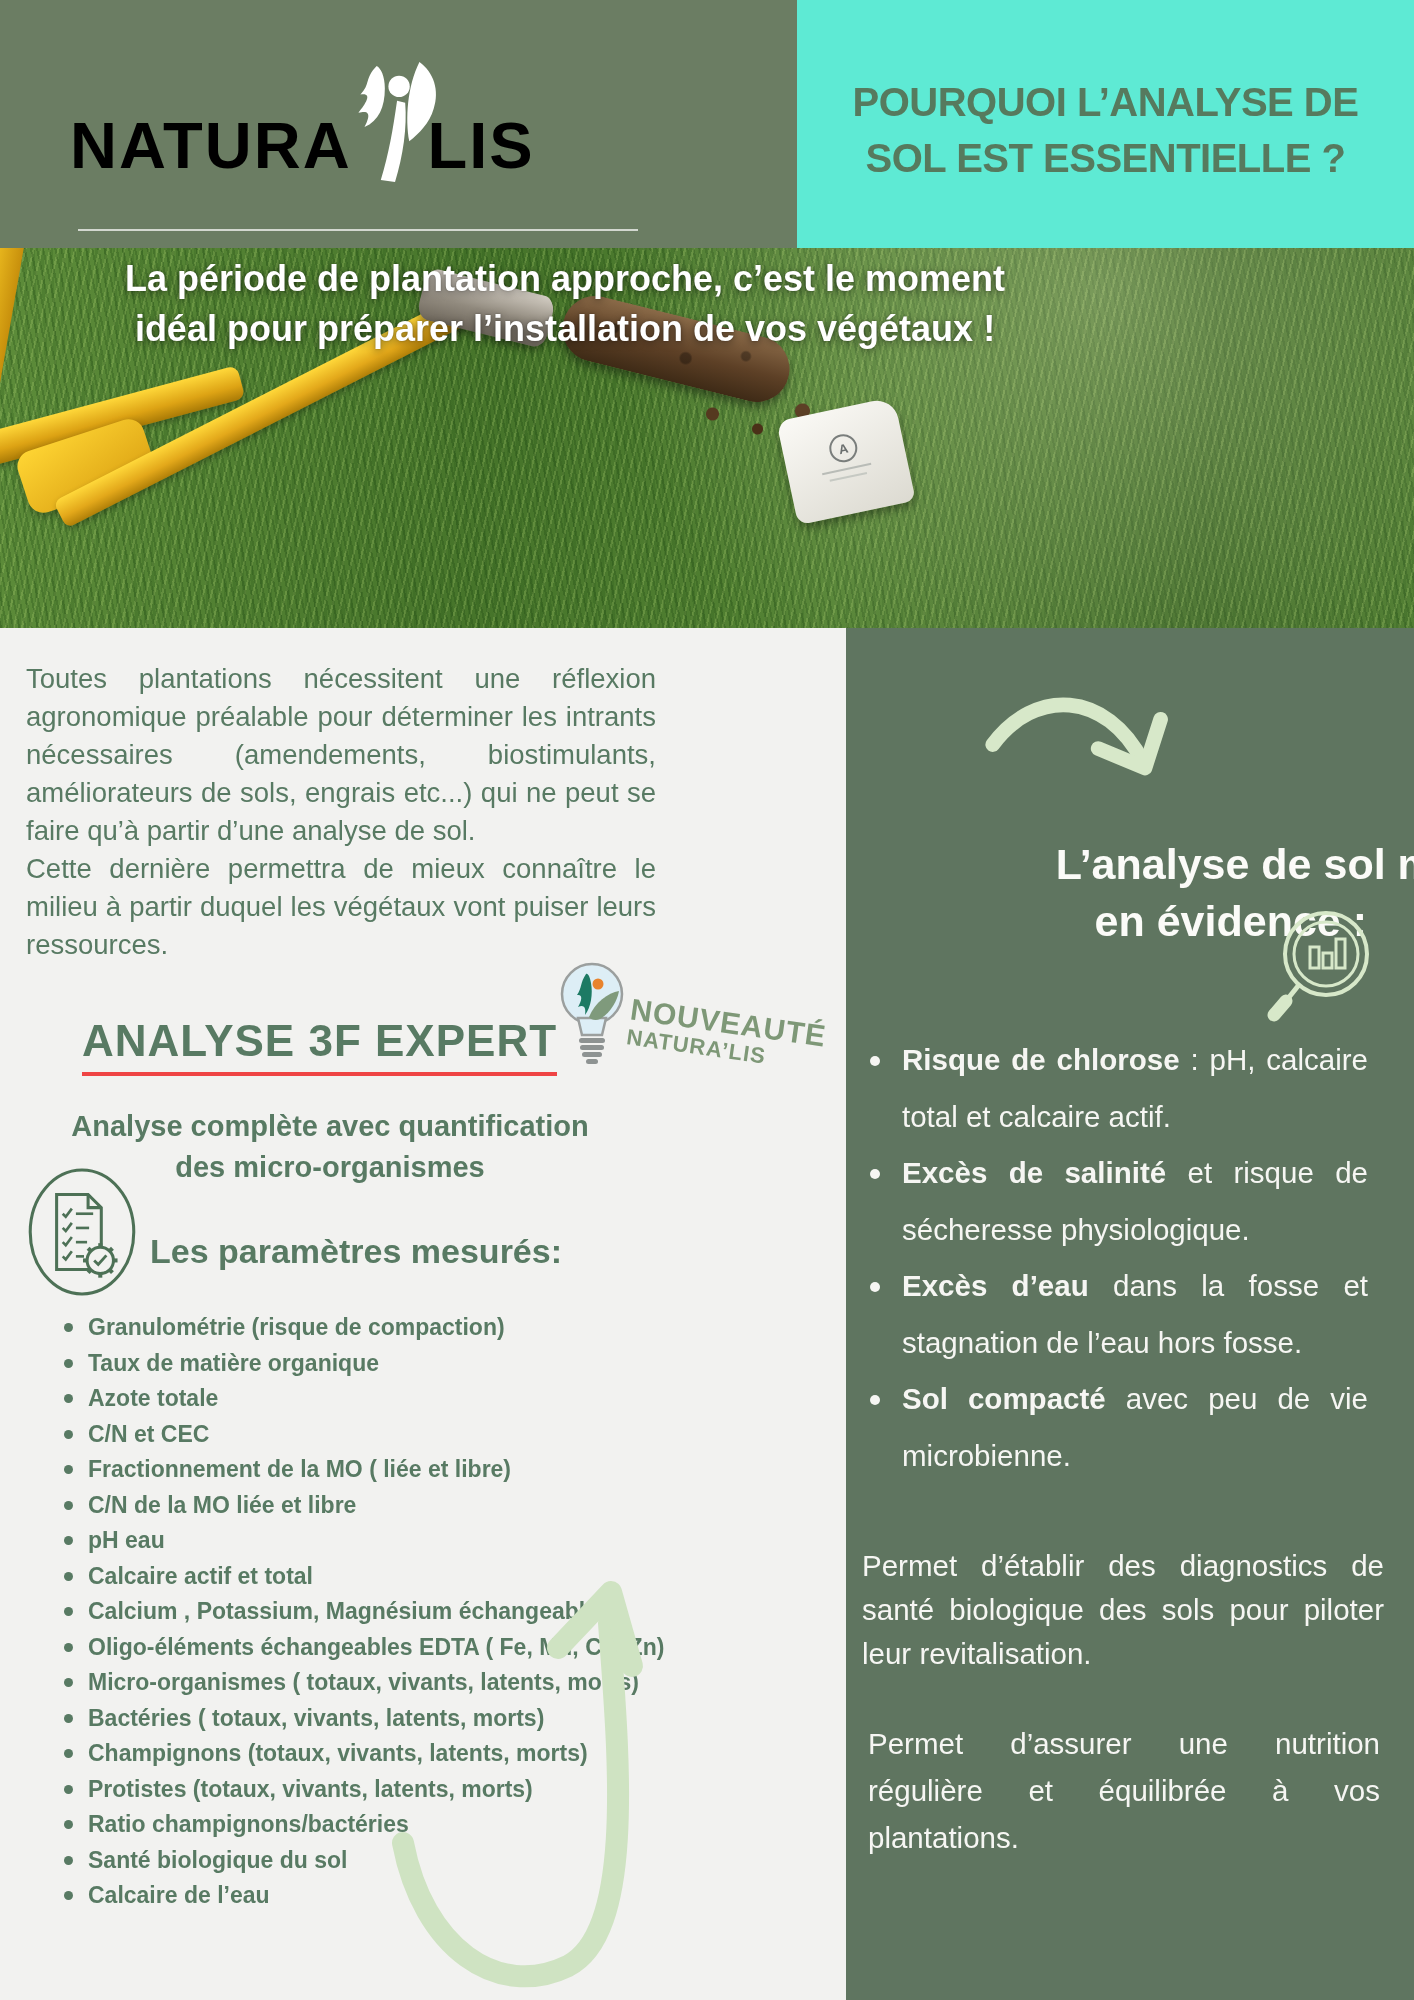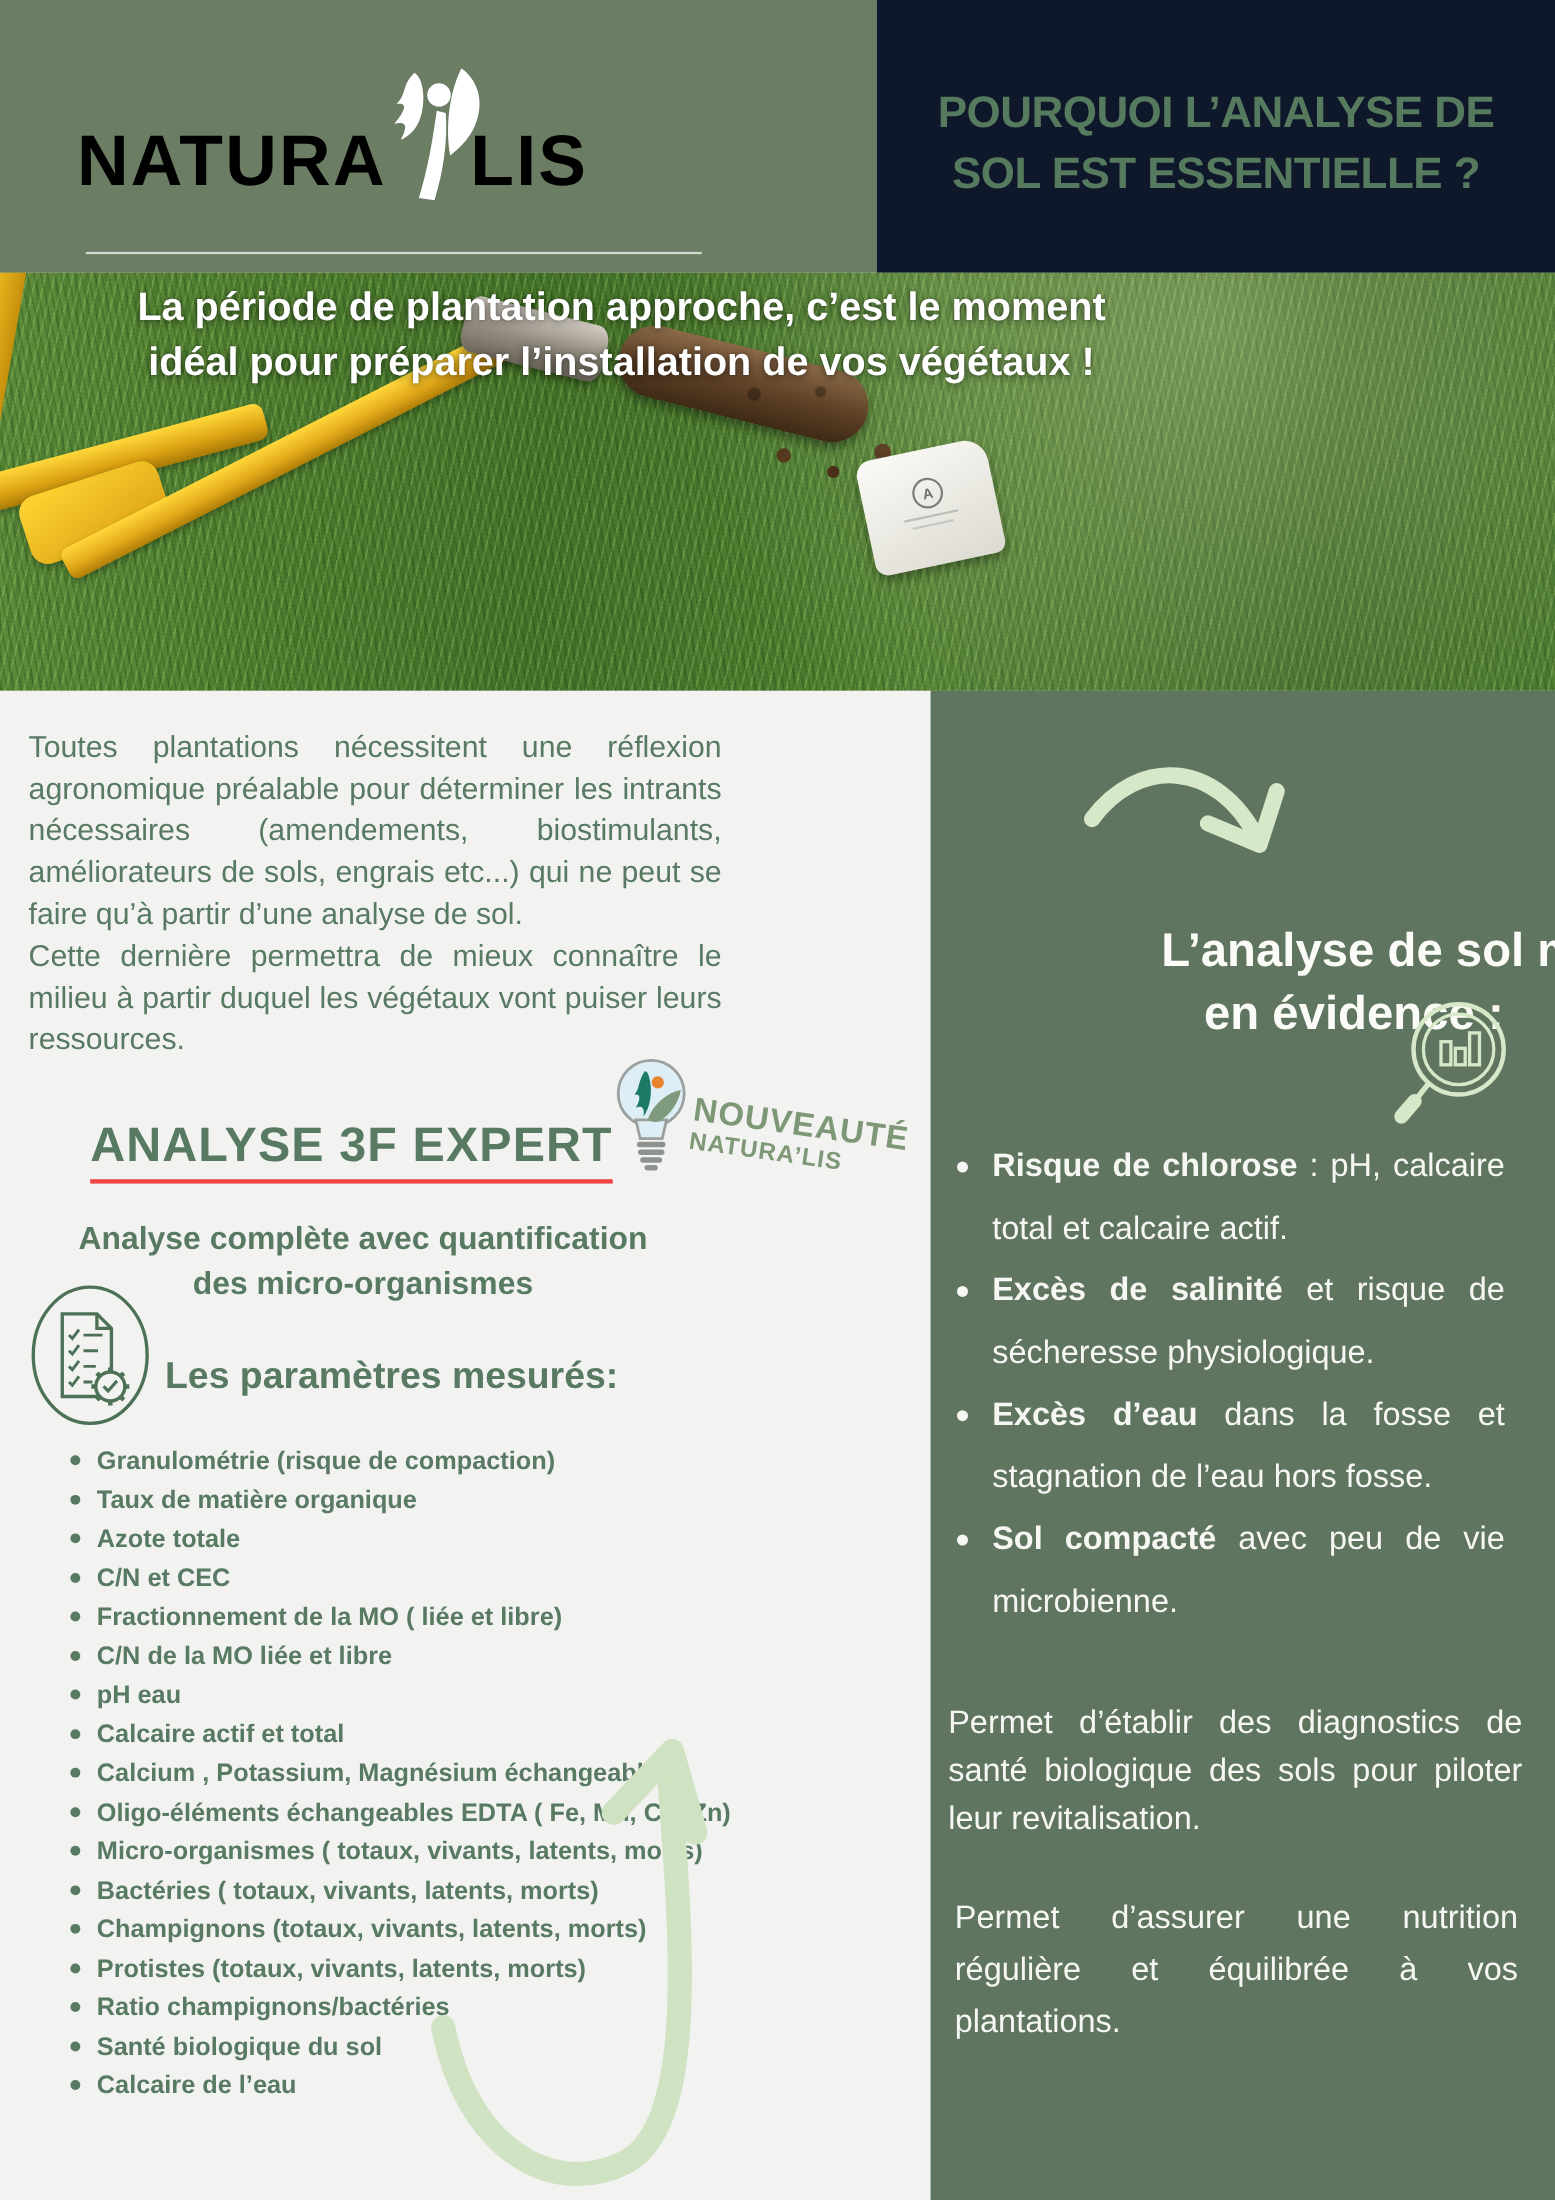--- a/index.html
+++ b/index.html
@@ -6,21 +6,21 @@
   .page{position:relative;width:1414px;height:2000px;margin:0 auto;background:#f2f2f0;
         font-family:"Liberation Sans",sans-serif;overflow:hidden;}
   .abs{position:absolute;}
 
   
   .hdr-green{left:0;top:0;width:797px;height:248px;background:#6b7d63;}
   .logo-row{left:70px;top:56px;height:126px;display:flex;align-items:flex-end;color:#000000;}
   .logo-txt{font-size:65px;font-weight:800;letter-spacing:2px;line-height:1;padding-bottom:4px;}
   .logo-ico{width:92px;height:120px;margin:0 -12px 0 -4px;}
   .logo-underline{left:78px;top:229px;width:560px;height:2px;background:rgba(255,255,255,.7);}
-  .hdr-white{left:797px;top:0;width:617px;height:248px;background:#0f172a;}
+  .hdr-white{left:797px;top:0;width:617px;height:248px;background:#5eead4;}
   .hdr-title{width:100%;padding-top:74px;text-align:center;color:#567a5e;
              font-size:40px;font-weight:800;line-height:56px;letter-spacing:-.5px;}
 
   
   .photo{left:0;top:248px;width:1414px;height:380px;overflow:hidden;
     background:
       radial-gradient(circle at 78% 12%, rgba(255,255,215,.28), transparent 42%),
       repeating-linear-gradient(78deg, rgba(18,58,10,.22) 0 2px, transparent 2px 6px),
       repeating-linear-gradient(104deg, rgba(198,228,130,.20) 0 2px, transparent 2px 8px),
       repeating-linear-gradient(88deg, rgba(30,76,18,.18) 0 3px, transparent 3px 9px),

